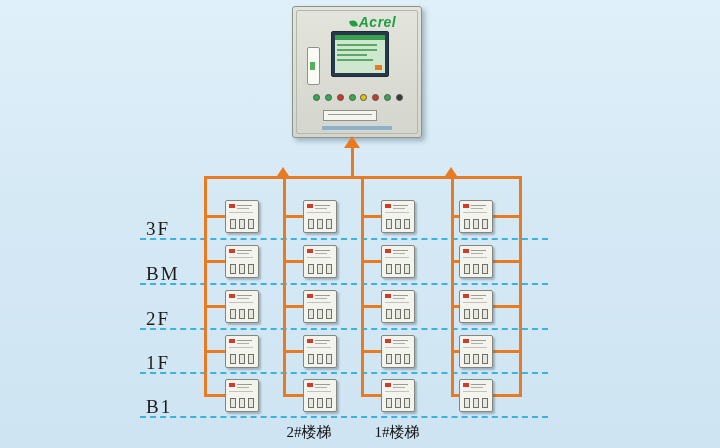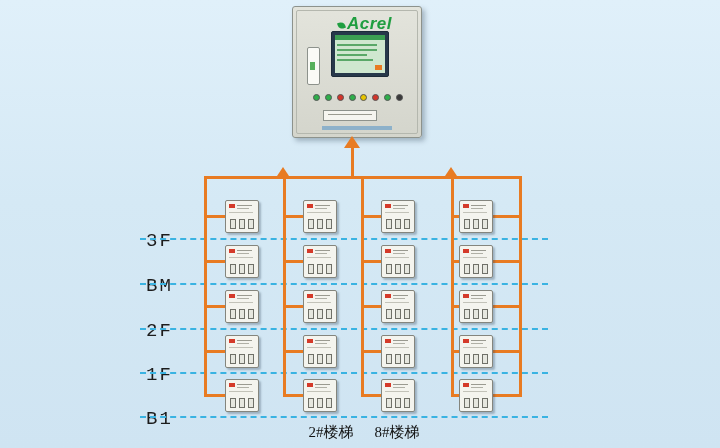--- a/index.html
+++ b/index.html
@@ -12,22 +12,22 @@
   .tri-up{position:absolute;width:0;height:0;
           border-left:8px solid transparent;border-right:8px solid transparent;
           border-bottom:12px solid #e87b22;}
 
   
   .floor-dash{position:absolute;left:140px;width:408px;height:0;
               border-top:2px dashed #3ab3e2;}
 
   
   .floor-label{position:absolute;left:146px;width:44px;
-               font-family:Liberation Mono, monospace;
-               font-size:19px;color:#1c1c1c;letter-spacing:2px;margin-top:12px;}
+               font-family:Liberation Serif, serif;
+               font-size:19px;color:#1c1c1c;letter-spacing:2px;}
   .col-label{position:absolute;top:423px;width:74px;text-align:center;
              font-family:"Liberation Serif","DejaVu Serif",serif;
              font-size:15px;color:#111;}
 
   
   .device{position:absolute;width:32px;height:31px;background:#f4f4ee;
           border:1px solid #84857d;border-radius:2px;
           box-shadow:2px 2px 2px rgba(60,80,100,.35);}
   .device .led{position:absolute;left:3px;top:3px;width:6px;height:4px;background:#d43a2a;}
   .device .tline{position:absolute;left:11px;top:4px;width:15px;height:1px;background:#9a9a90;}
@@ -35,22 +35,22 @@
   .device .mid{position:absolute;left:3px;top:11px;width:24px;height:1px;background:#c2c2b8;}
   .device .pins{position:absolute;bottom:3px;left:4px;right:4px;display:flex;justify-content:space-between;}
   .device .pin{width:6px;height:10px;background:#e6e7df;border:1px solid #6f7068;box-sizing:border-box;}
 
   
   .cabinet{position:absolute;left:292px;top:6px;width:128px;height:130px;
            background:linear-gradient(180deg,#e3e4dc,#d4d5cc);
            border:1px solid #8d928c;border-radius:3px;
            box-shadow:3px 3px 5px rgba(50,70,90,.35);}
   .cabinet .door{position:absolute;inset:3px;border:1px solid #b4b7ae;border-radius:2px;}
-  .brand{position:absolute;top:7px;left:8px;width:100%;text-align:center;
-         color:#1f9e40;font-weight:bold;font-style:italic;font-size:17px;letter-spacing:.5px;}
+  .brand{position:absolute;top:7px;left:16px;width:100%;text-align:center;
+         color:#1f9e40;font-weight:bold;font-style:italic;font-size:14px;letter-spacing:.5px;}
   .brand .leaf{display:inline-block;width:7px;height:7px;background:#1f9e40;
                border-radius:0 70% 0 70%;margin-right:2px;transform:rotate(-20deg);}
   .gauge{position:absolute;left:14px;top:40px;width:11px;height:36px;background:#fafaf6;
          border:1px solid #8d928c;border-radius:2px;}
   .gauge .tick{position:absolute;left:2px;top:14px;width:5px;height:8px;background:#57b05c;}
   .screen{position:absolute;left:38px;top:24px;width:58px;height:46px;background:#27384a;
           border:1px solid #1c2a38;border-radius:2px;padding:3px;box-sizing:border-box;}
   .screen-inner{width:100%;height:100%;background:#cfe7cf;position:relative;overflow:hidden;}
   .screen-inner .sbar{position:absolute;left:0;top:0;width:100%;height:5px;background:#3c9e52;}
   .screen-inner .srow{position:absolute;left:2px;width:40px;height:2px;background:#5aa868;}
@@ -106,22 +106,22 @@
   <div class="floor-label" style="top:308px">2F</div>
   <div class="floor-label" style="top:352px">1F</div>
   <div class="floor-label" style="top:396px">B1</div>
 
   <div class="floor-dash" style="top:238px"></div>
   <div class="floor-dash" style="top:283px"></div>
   <div class="floor-dash" style="top:328px"></div>
   <div class="floor-dash" style="top:372px"></div>
   <div class="floor-dash" style="top:416px"></div>
 
-  <div class="col-label" style="left:294px">2#楼梯</div>
-  <div class="col-label" style="left:360px">8#楼梯</div>
+  <div class="col-label" style="left:272px">2#楼梯</div>
+  <div class="col-label" style="left:360px">1#楼梯</div>
 
 <div class="wire" style="left: 204px; top: 176px; width: 318px; height: 3px;"></div>
     <div class="wire" style="left: 351px; top: 148px; width: 3px; height: 31px;"></div>
     <div class="tri-up" style="left: 344px; top: 136px;"></div>
     <div class="tri-up" style="left: 275px; top: 167px;"></div>
     <div class="tri-up" style="left: 443px; top: 167px;"></div>
     <div class="wire" style="left: 204px; top: 176px; width: 3px; height: 220px;"></div>
     <div class="wire" style="left: 283px; top: 176px; width: 3px; height: 220px;"></div>
     <div class="wire" style="left: 361px; top: 176px; width: 3px; height: 220px;"></div>
     <div class="wire" style="left: 451px; top: 176px; width: 3px; height: 220px;"></div>

